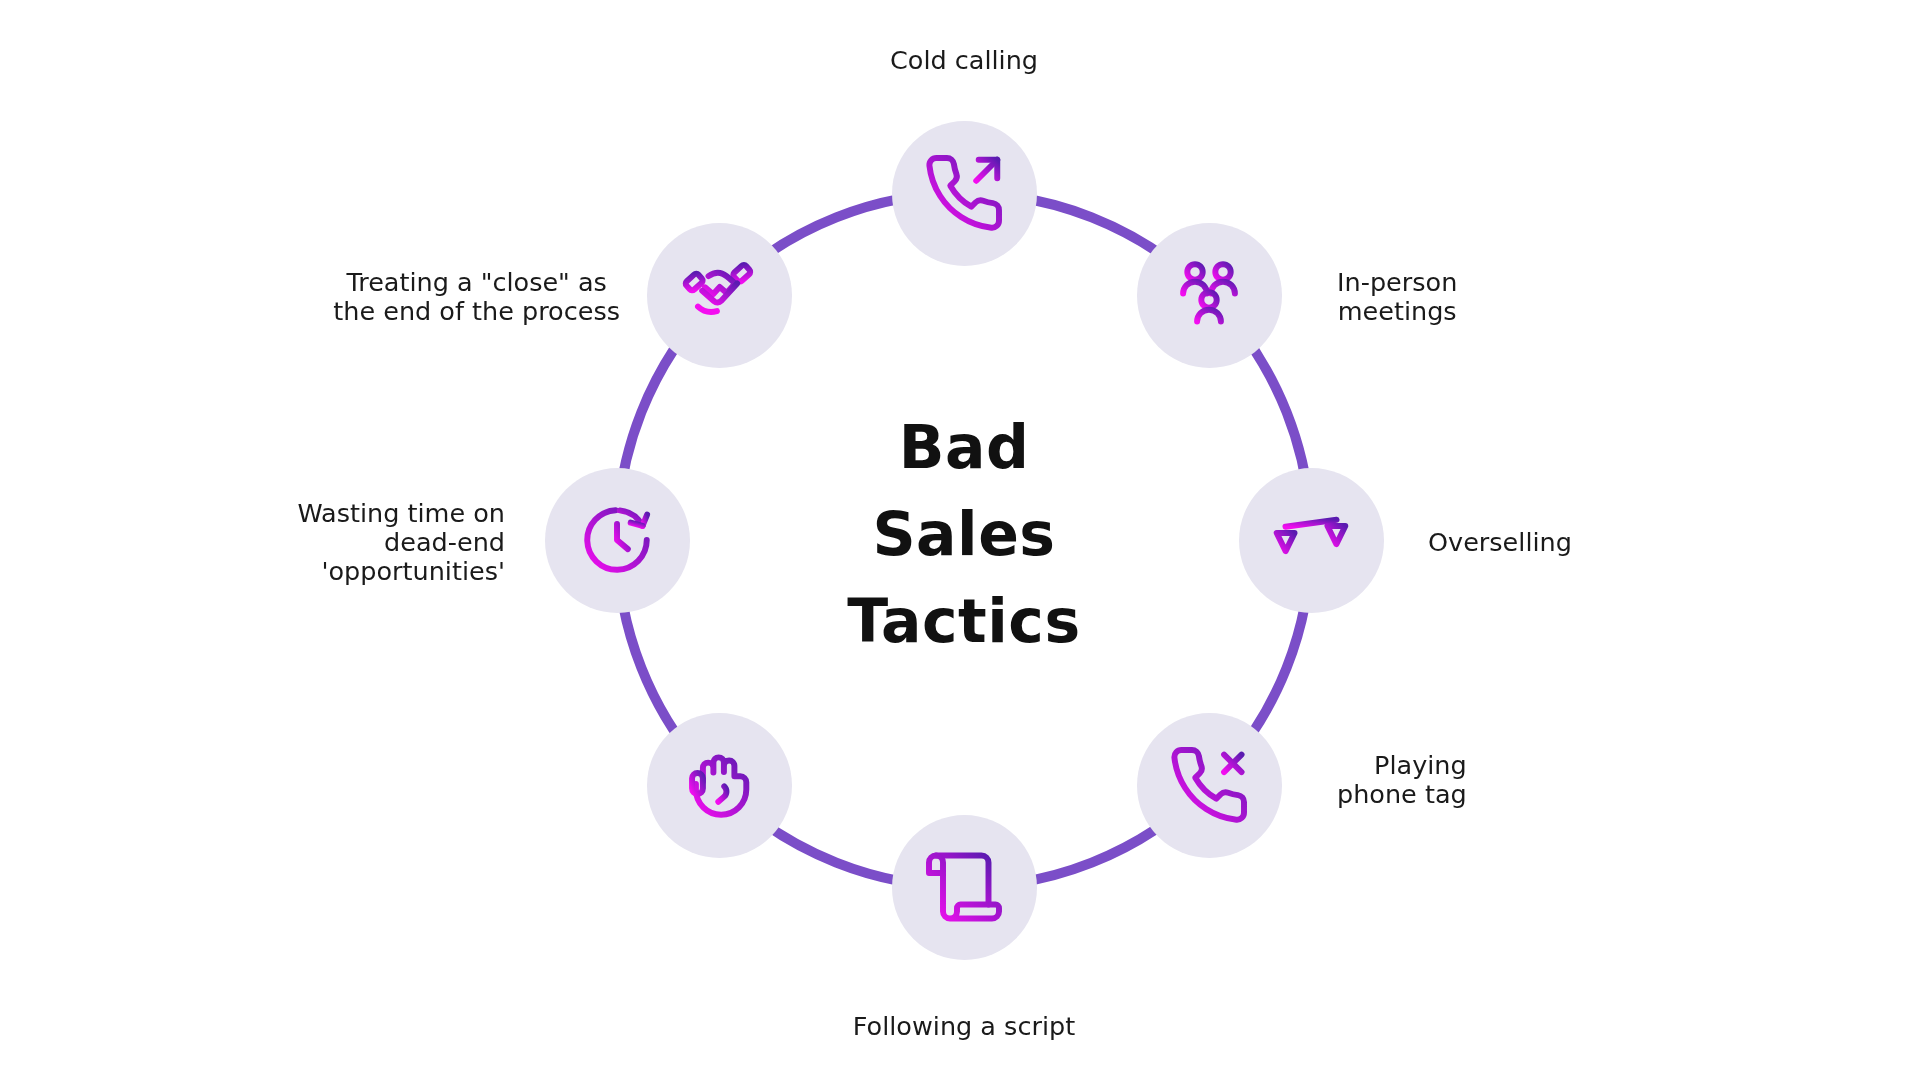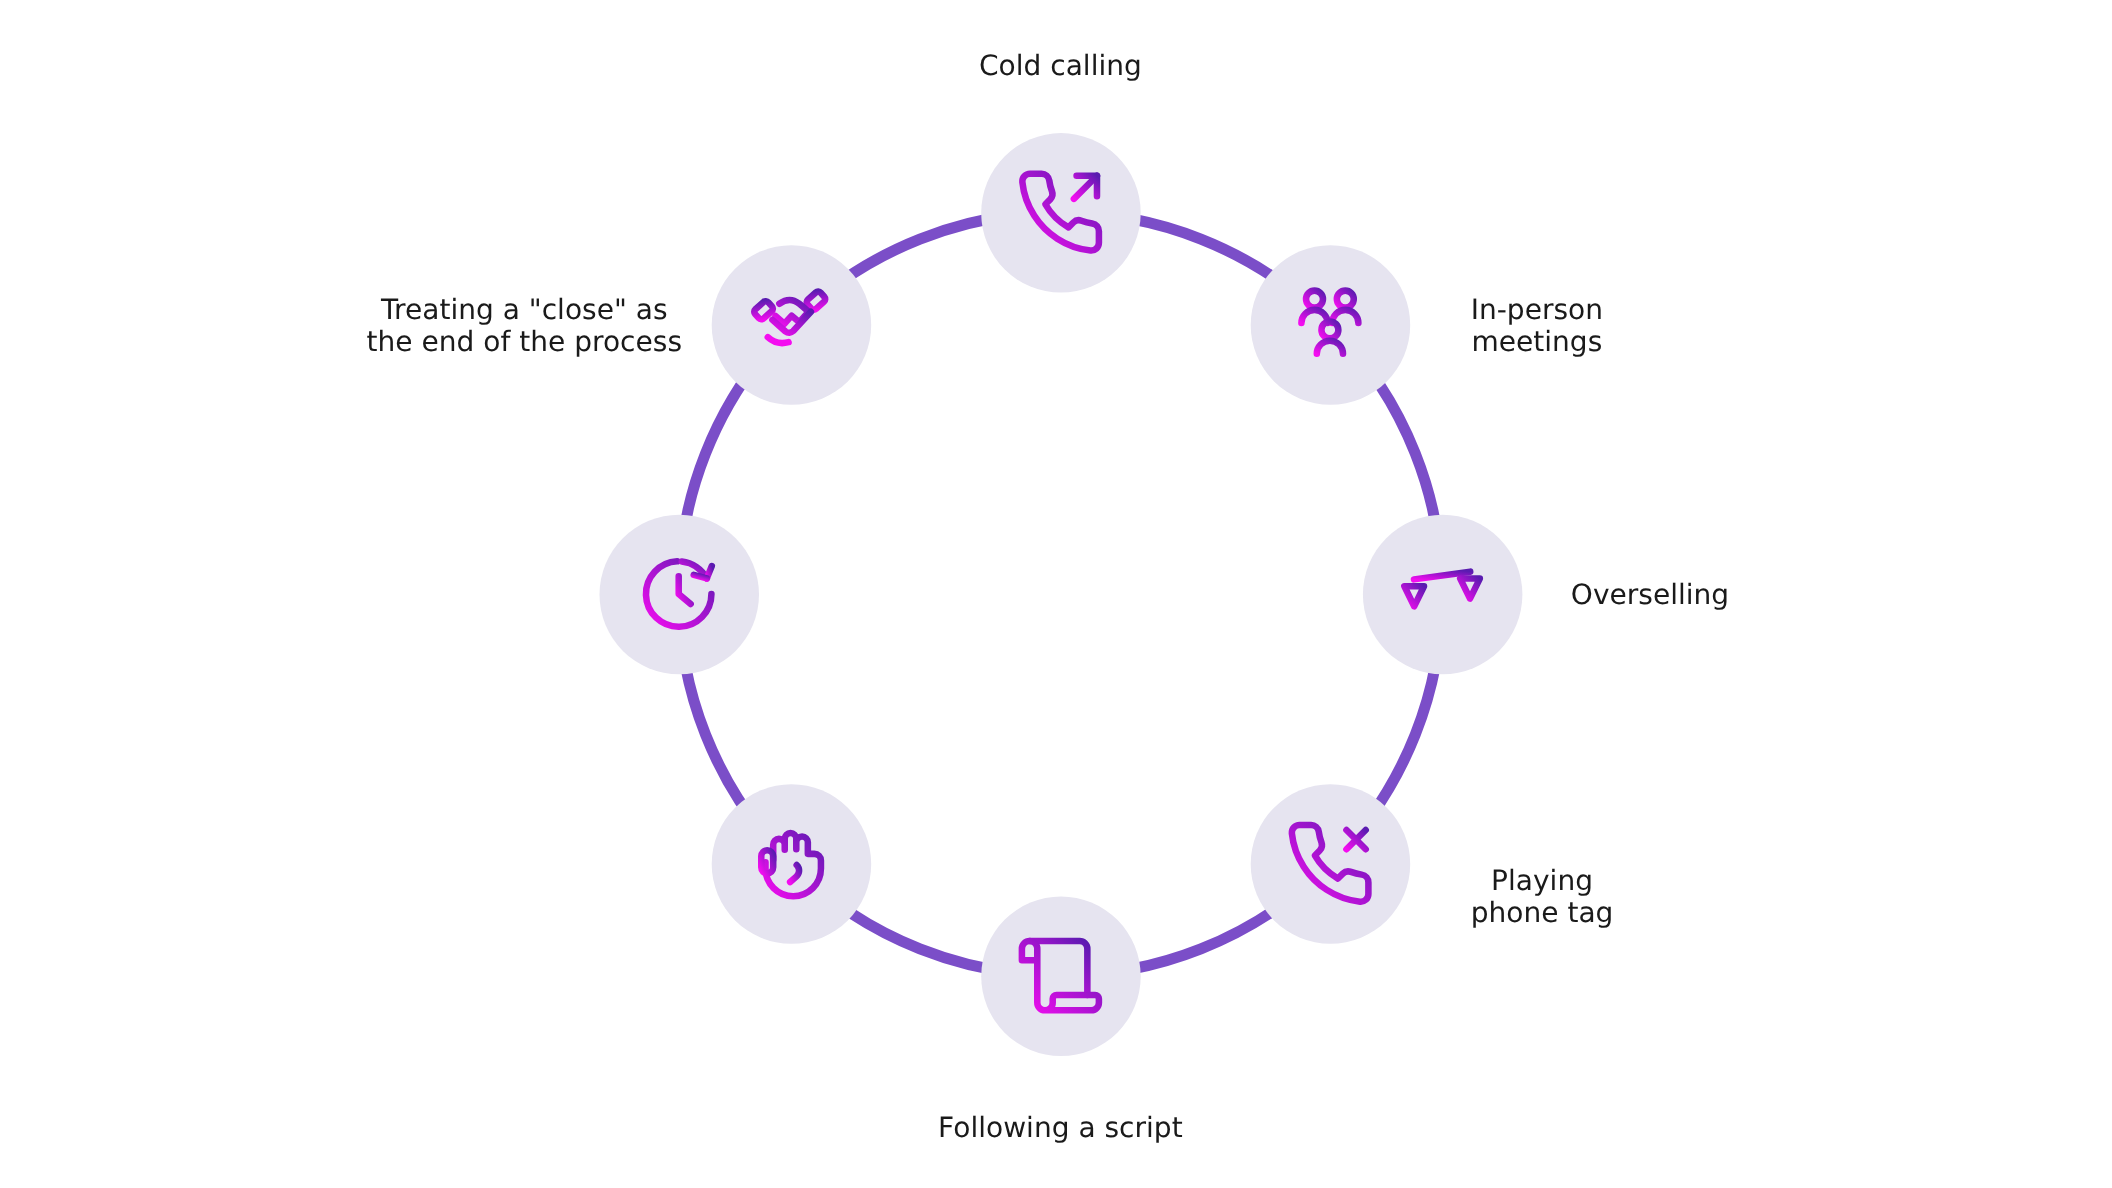--- a/index.html
+++ b/index.html
@@ -24,33 +24,36 @@
   .n-left{left:544.5px;top:467.5px}
   .n-topleft{left:646.5px;top:222.5px}
   .title{position:absolute;left:964px;top:534px;transform:translate(-50%,-50%);
     font-size:60px;line-height:87px;font-weight:700;letter-spacing:.5px;text-align:center;
     white-space:pre-line;color:var(--title-text);z-index:3}
   .lbl{position:absolute;font-size:25.5px;line-height:29px;color:var(--label-text);
     white-space:pre-line;z-index:3}
   .lbl-cold{left:964px;top:46px;transform:translateX(-50%);text-align:left}
   .lbl-inperson{left:1337px;top:297px;transform:translateY(-50%);text-align:center}
   .lbl-oversell{left:1428px;top:542px;transform:translateY(-50%);text-align:center}
-  .lbl-phonetag{left:1337px;top:816px;transform:translateY(-50%);text-align:center}
+  .lbl-phonetag{left:1337px;top:780px;transform:translateY(-50%);text-align:right}
   .lbl-script{left:964px;top:1012px;transform:translateX(-50%);text-align:center}
   .lbl-bully{right:1313px;top:792px;transform:translateY(-50%);text-align:right}
   .lbl-wasting{right:1415px;top:542px;transform:translateY(-50%);text-align:right}
   .lbl-treating{right:1300px;top:297px;transform:translateY(-50%);text-align:center}
 </style>
 </head>
 <body>
 
 <div class="canvas">
 
   <div class="ring"></div>
 
+  <div class="title">Bad
+Sales
+Tactics</div>
 
   <div class="node n-top">
     <svg viewBox="0 0 24 24" fill="none" stroke="url(#g1)" stroke-width="1.7" stroke-linecap="round" stroke-linejoin="round">
       <defs>
           <linearGradient id="g1" x1="0" y1="1" x2="1" y2="0">
         <stop offset="0" style="stop-color:var(--icon-gradient-start)"></stop>
             <stop offset="1" style="stop-color:var(--icon-gradient-end)"></stop>
       </linearGradient>
         </defs>
       <path d="M22 16.92v3a2 2 0 0 1-2.18 2 19.79 19.79 0 0 1-8.63-3.07 19.5 19.5 0 0 1-6-6 19.79 19.79 0 0 1-3.07-8.67A2 2 0 0 1 4.11 2h3a2 2 0 0 1 2 1.72 12.84 12.84 0 0 0 .7 2.81 2 2 0 0 1-.45 2.11L8.09 9.91a16 16 0 0 0 6 6l1.27-1.27a2 2 0 0 1 2.11-.45 12.84 12.84 0 0 0 2.81.7A2 2 0 0 1 22 16.92z"></path>
@@ -151,20 +154,23 @@
             <stop offset="1" style="stop-color:var(--icon-gradient-end)"></stop>
       </linearGradient>
         </defs>
       <path d="M11.6 3.51A8.5 8.5 0 1 0 20.5 12"></path>
       <path d="M12.8 3.54a8.5 8.5 0 0 1 6.5 4.4"></path>
       <path d="m19.3 7.94 1.3-3.2"></path>
         <path d="m19.3 7.94-3.4-.9"></path>
       <path d="M12 7.4V12l3.1 2.6"></path>
     </svg>
   </div>
+  <div class="lbl lbl-wasting">Wasting time on
+dead-end
+'opportunities'</div>
 
   <div class="node n-topleft">
     <svg viewBox="0 0 24 24" fill="none" stroke="url(#g8)" stroke-width="1.7" stroke-linecap="round" stroke-linejoin="round">
       <defs>
           <linearGradient id="g8" x1="0" y1="1" x2="1" y2="0">
         <stop offset="0" style="stop-color:var(--icon-gradient-start)"></stop>
             <stop offset="1" style="stop-color:var(--icon-gradient-end)"></stop>
       </linearGradient>
         </defs>
       <rect x="2.6" y="6.7" width="4.6" height="3.2" rx="0.9" transform="rotate(-42 4.9 8.3)"></rect>

